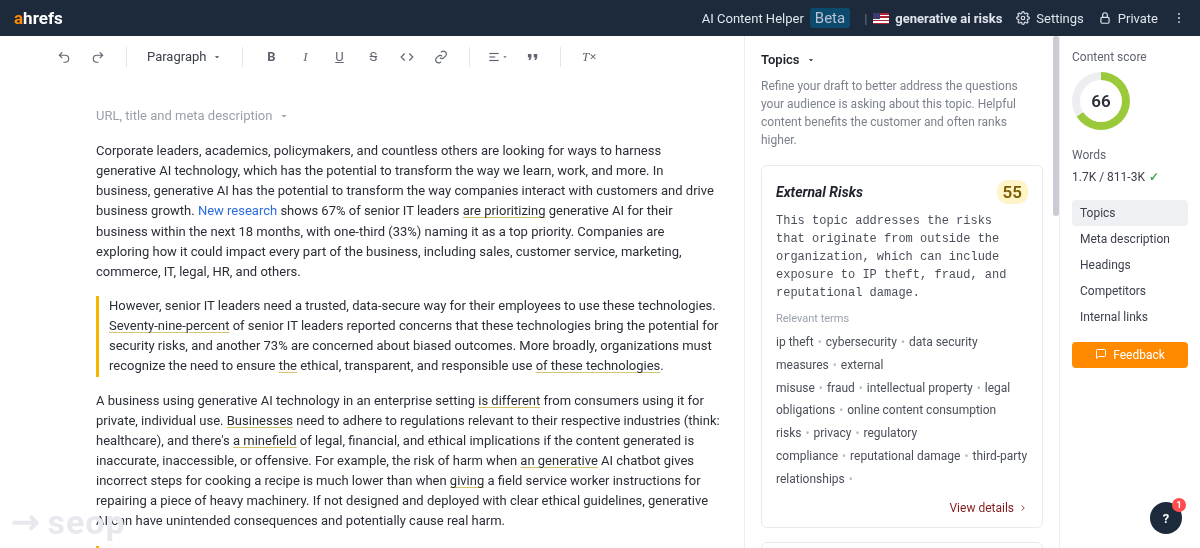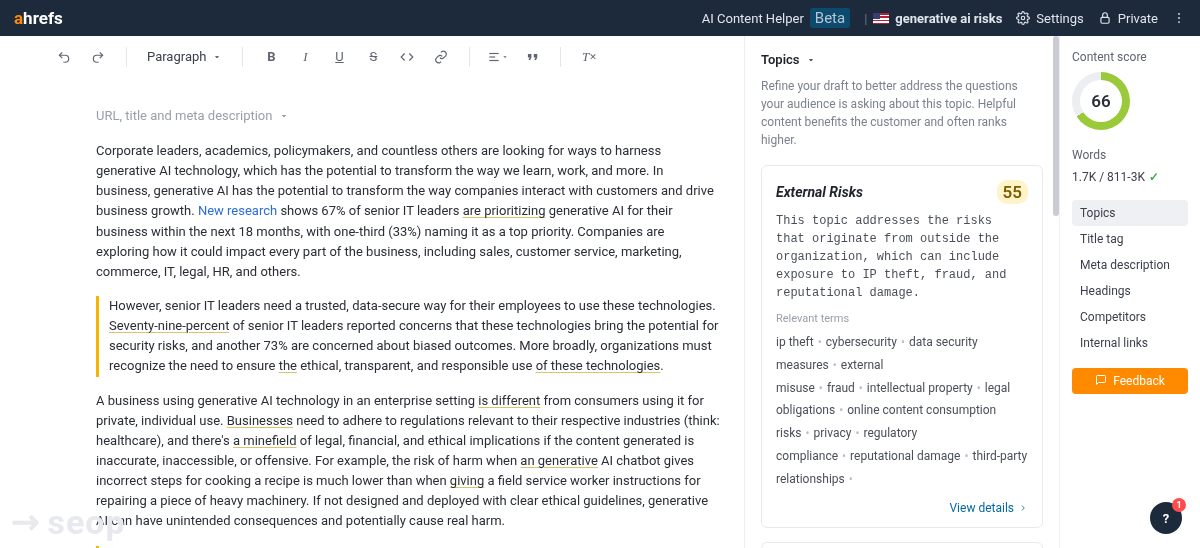--- a/index.html
+++ b/index.html
@@ -37,21 +37,21 @@
 .topics-head { display:flex; align-items:center; gap:6px; font-weight:600; color:#1f232b; margin-bottom:10px; cursor:pointer; }
 .topics-intro { color:#7c828d; font-size:12px; line-height:1.5; margin-bottom:16px; }
 .topic-card { border:1px solid #e7e9ee; border-radius:6px; padding:14px 14px 12px; margin-bottom:14px; }
 .topic-title-row { display:flex; align-items:center; justify-content:space-between; margin-bottom:8px; }
 .topic-title { font-weight:700; font-size:14px; color:#1f232b;font-style:italic; }
 .topic-badge { background:#fff3c9; color:#7a5d00; font-size:17px; font-weight:600; padding:2px 6px; border-radius:10px; }
 .topic-desc { font-size:12px; color:#4a4f59; line-height:1.5; margin-bottom:10px;font-family:Liberation Mono, monospace; }
 .rel-label { font-size:11px; color:#9aa0ab; margin-bottom:6px; }
 .terms { font-size:12px; color:#4a4f59; line-height:1.9; }
 .terms .dot { color:#b8bcc4; padding:0 4px; }
-.view-details { text-align:right; color:#0369a1; font-size:12px; margin-top:10px; cursor:pointer; display:flex; justify-content:flex-end; align-items:center; gap:4px; }
+.view-details { text-align:right; color:#7f1d1d; font-size:12px; margin-top:10px; cursor:pointer; display:flex; justify-content:flex-end; align-items:center; gap:4px; }
 
 .right-col { width:140px; padding:14px 12px; font-size:12px; color:#3a3f4b; }
 .rc-label { color:#5f6470; margin-bottom:8px; }
 .score-ring { width:58px; height:58px; border-radius:50%; background:conic-gradient(#9ac93a 0 66%, #eceef2 66% 100%); display:flex; align-items:center; justify-content:center; margin-bottom:18px; }
 .score-inner { width:42px; height:42px; border-radius:50%; background:#fff; display:flex; align-items:center; justify-content:center; font-size:17px; font-weight:600; color:#2a2e36; }
 .words-val { display:flex; align-items:center; gap:4px; margin-top:4px; margin-bottom:16px; }
 .check { color:#3fa75a; font-weight:700; }
 .nav-list { list-style:none; }
 .nav-list li { padding:6px 8px; border-radius:4px; cursor:pointer; color:#3a3f4b; }
 .nav-list li.active { background:#eef0f3; }
@@ -255,21 +255,20 @@
   <div class="score-ring">
     <div class="score-inner">66</div>
   </div>
   <div class="rc-label">Words</div>
   <div class="words-val">
     <span>1.7K / 811-3K</span>
     <span class="check">✓</span>
   </div>
   <ul class="nav-list" id="rc-nav">
         <li class="active">Topics</li>
-        <li class="">Title tag</li>
         <li class="">Meta description</li>
         <li class="">Headings</li>
         <li class="">Competitors</li>
         <li class="">Internal links</li>
       </ul>
   <button class="feedback-btn">
     <svg width="12" height="12" viewBox="0 0 24 24" fill="none" stroke="currentColor" stroke-width="2">
           <path d="M21 15a2 2 0 0 1-2 2H7l-4 4V5a2 2 0 0 1 2-2h14a2 2 0 0 1 2 2z"></path>
         </svg>
     <span>Feedback</span>

